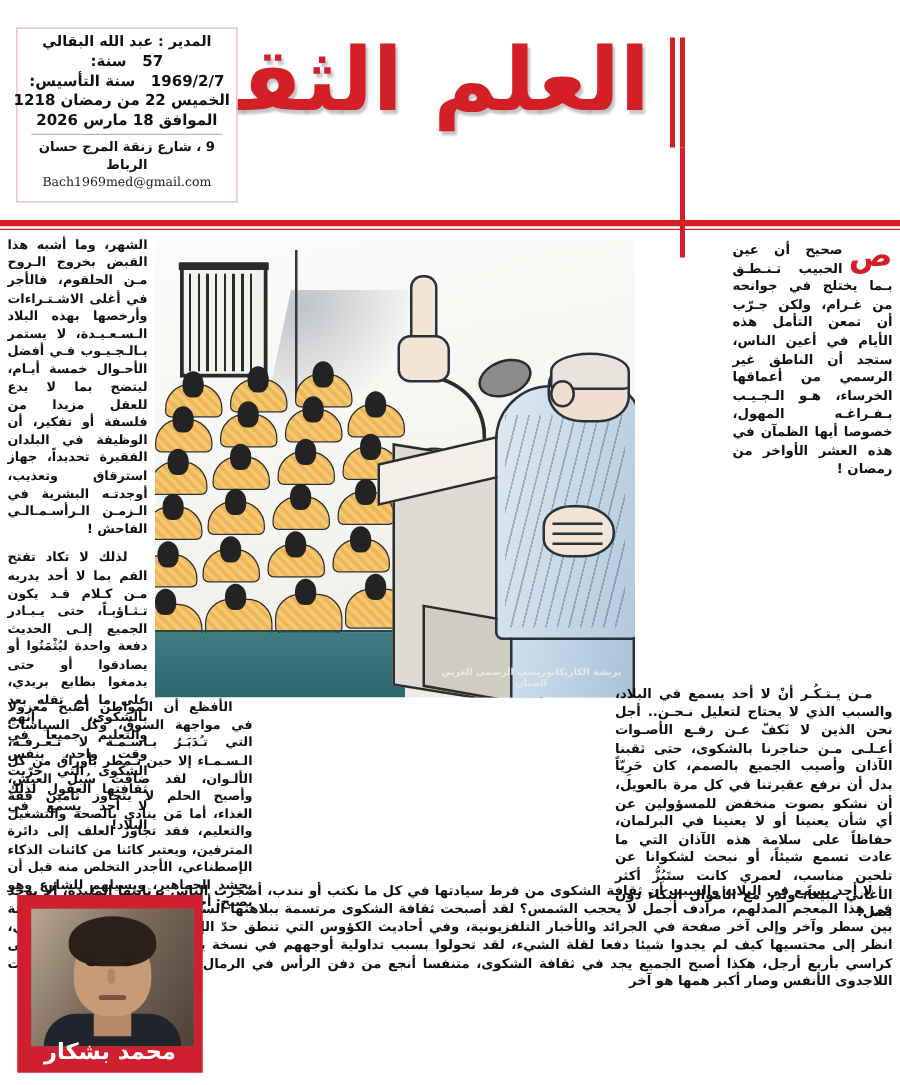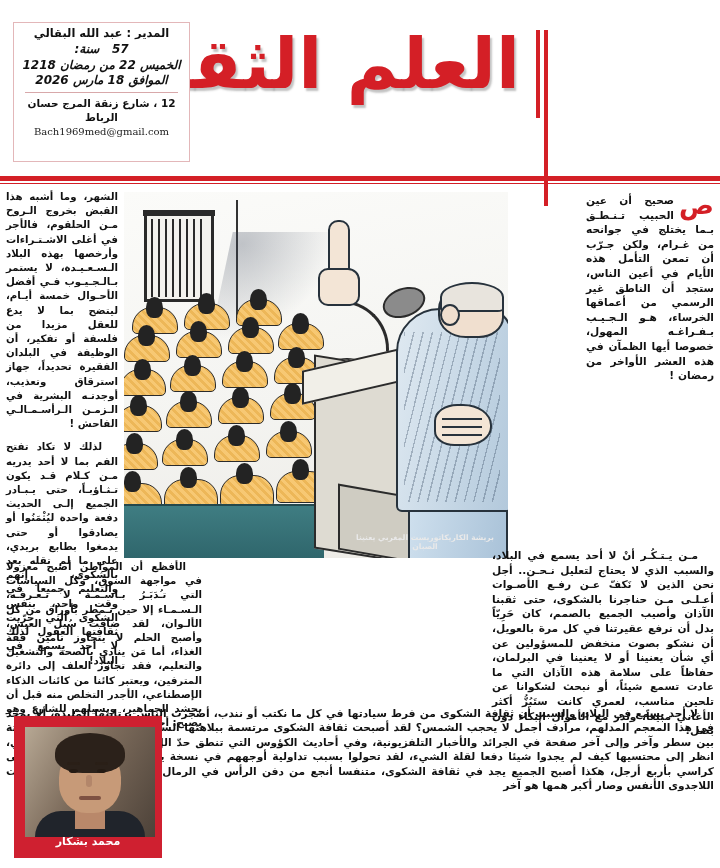--- a/index.html
+++ b/index.html
@@ -28,21 +28,21 @@
   .rulebars i{display:block;float:right;width:4px;height:88px;background:#d41f26;margin-left:4px;}
   .infobox{
     position:absolute;left:13px;top:22px;width:177px;height:140px;
     border:1px solid #e3b7b9;background:#fff;box-sizing:border-box;
     padding:3px 5px 0 5px;text-align:center;
   }
   .infobox .director{
     font-size:11.5px;font-weight:bold;color:#111;line-height:15px;
     border-bottom:0;margin-bottom:1px;letter-spacing:-.2px;
   }
-  .infobox .line{font-size:12px;font-weight:bold;color:#111;line-height:15.5px;white-space:nowrap;font-style:italic;}
+  .infobox .line{font-size:12px;font-weight:bold;color:#111;line-height:15.5px;white-space:nowrap;}
   .infobox .line .lbl{font-weight:bold;}
   .infobox hr{border:0;border-top:1px solid #d8a8aa;margin:3px 6px;}
   .infobox .addr{font-size:10.5px;font-weight:bold;color:#111;line-height:14px;}
   .infobox .mail{
     font-family:"DejaVu Serif","Liberation Serif",serif;
     font-size:10px;color:#222;direction:ltr;line-height:13px;margin-top:1px;
   }
 
   
   .toprule{position:absolute;left:0;top:176px;width:720px;height:5px;background:#d41f26;}
@@ -229,21 +229,21 @@
   .authorcard .ph-brow.r{left:70px;}
   .authorcard .ph-nose{position:absolute;left:61px;top:48px;width:6px;height:12px;background:#b3866a;border-radius:3px;}
   .authorcard .ph-mouth{position:absolute;left:54px;top:69px;width:22px;height:4px;background:#7e5142;border-radius:3px;}
   .authorcard .ph-shirt{
     position:absolute;left:10px;bottom:0;width:110px;height:26px;
     background:#20242b;border-radius:44px 44px 0 0;
   }
   .authorcard .ph-neck{position:absolute;left:50px;top:80px;width:30px;height:22px;background:#b9886a;}
   .authorcard .name{
     position:absolute;left:0;bottom:2px;width:100%;text-align:center;
-    color:#fff;font-size:11px;font-weight:bold;line-height:20px;direction:rtl;
+    color:#fff;font-size:18px;font-weight:bold;line-height:20px;direction:rtl;
   }
 </style>
 </head>
 <body>
 
 <div class="page">
 
   <div class="masthead">
 
     <div class="logo">العلم الثقافي</div>
@@ -257,24 +257,29 @@
     <div class="infobox">
       <div class="director">
         <span>المدير :</span>
         <span>عبد الله البقالي</span>
       </div>
       <div class="line">
         <span>57</span>
         &nbsp;
         <span class="lbl">سنة:</span>
       </div>
+      <div class="line">
+        <span>1969/2/7</span>
+        &nbsp;
+        <span class="lbl">سنة التأسيس:</span>
+      </div>
       <div class="line">الخميس 22 من رمضان 1218</div>
       <div class="line">الموافق 18 مارس 2026</div>
       <hr>
-      <div class="addr">12 ، شارع زنقة المرج حسان الرباط</div>
+      <div class="addr">9 ، شارع زنقة المرج حسان الرباط</div>
       <div class="mail">Bach1969med@gmail.com</div>
     </div>
   </div>
 
   <div class="toprule"></div>
   <div class="toprule2"></div>
 
   <div class="cartoon">
     <div class="cart-wall"></div>
 
@@ -363,21 +368,21 @@
       <div class="fing" style="top:20px;"></div>
       <div class="fing" style="top:28px;"></div>
     </div>
     <div class="speaker-head"></div>
     <div class="speaker-hair"></div>
     <div class="speaker-ear"></div>
 
     <div class="fingerup"></div>
     <div class="fist"></div>
 
-    <div class="credit">بريشة الكاريكاتوريست المغربي يعنينا الصبان</div>
+    <div class="credit">بريشة الكاريكاتوريست الرسمي العربي الصبان</div>
   </div>
 
   <div class="col col-right">
     <p>
       <span class="sdrop">ص</span>
       <span>صحيح أن عين الحبيب تـنـطـق بـما يختلج في جوانحه من غـرام، ولكن جـرّب أن تمعن التأمل هذه الأيام في أعين الناس، ستجد أن الناطق غير الرسمي من أعماقها الخرساء، هـو الـجـيـب بـفـراغـه المهول، خصوصا أيها الظمآن في هذه العشر الأواخر من رمضان !</span>
     </p>
   </div>
   <div class="col col-right-wide">
     <p class="ind">مـن يـتـكُـر أنْ لا أحد يسمع في البلاد، والسبب الذي لا يحتاج لتعليل نـحـن.. أجل نحن الذين لا نَكفّ عـن رفـع الأصـوات أعـلـى مـن حناجرنا بالشكوى، حتى ثقبنا الآذان وأصيب الجميع بالصمم، كان حَرِيّاً بدل أن نرفع عقيرتنا في كل مرة بالعويل، أن نشكو بصوت منخفض للمسؤولين عن أي شأن يعنينا أو لا يعنينا في البرلمان، حفاظاً على سلامة هذه الآذان التي ما عادت تسمع شيئاً، أو نبحث لشكوانا عن تلحين مناسب، لعمري كانت ستَبُزُّ أكثر الأغاني مبيعاً، وتُدر مع الأموال البكاء دون بصل!</p>

